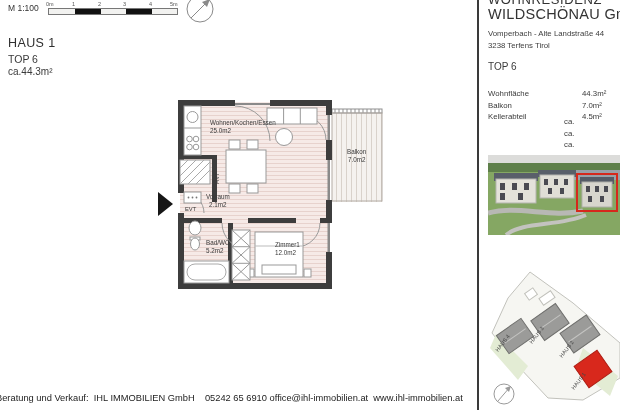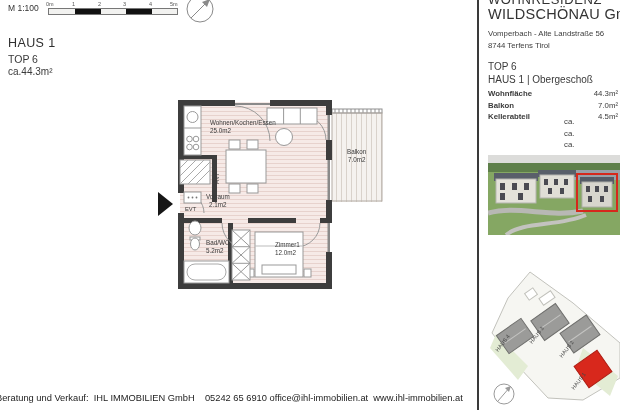--- a/index.html
+++ b/index.html
@@ -25,23 +25,23 @@
   .plan svg{position:absolute;left:0;top:0;}
   
   .divider{left:477px;top:0;width:2px;height:410px;background:#3a3a3a;}
   .co1{left:488px;top:-8px;font-size:13px;letter-spacing:.6px;color:#333;white-space:nowrap;}
   .co2{left:488px;top:6px;font-size:14.5px;letter-spacing:.3px;color:#333;white-space:nowrap;}
   .addr{left:488px;font-size:7.8px;color:#3d3d3d;white-space:nowrap;}
   .unit{left:488px;top:61px;font-size:10px;}
   .unitfloor{left:488px;top:74px;font-size:10px;}
   .rows{left:488px;top:89px;width:130px;font-size:7.8px;}
   .row{display:flex;height:11.5px;align-items:flex-start;}
-  .row .lbl{flex:1;font-weight:bold;}
+  .row .lbl{flex:1;}
   .row .ca{width:18px;margin-top:28px;}
-  .row .val{width:36px;text-align:right;}
+  .row .val{width:36px;text-align:left;}
   .render{left:488px;top:155px;width:132px;height:80px;}
   .siteplan{left:488px;top:248px;width:132px;height:162px;}
   .compass-top{left:183px;top:-10px;width:34px;height:36px;}
   
   .footer{left:-4px;top:393px;font-size:9.3px;color:#222;white-space:pre;}
   svg text{font-family:"Liberation Sans",sans-serif;}
 </style>
 </head>
 <body>
 
@@ -188,24 +188,23 @@
         <text x="197" y="74">Balkon</text>
         <text x="198" y="82">7.0m2</text>
       </g>
     </svg>
   </div>
 
   <div class="abs divider"></div>
 
   <div class="abs co1">WOHNRESIDENZ</div>
   <div class="abs co2">WILDSCHÖNAU GmbH</div>
-  <div class="abs addr" style="top:29px">Vomperbach - Alte Landstraße 56</div>
-  <div class="abs addr" style="top:41px">8744 Terfens Tirol</div>
+  <div class="abs addr" style="top:29px">Vomperbach - Alte Landstraße 44</div>
+  <div class="abs addr" style="top:41px">3238 Terfens Tirol</div>
   <div class="abs unit">TOP 6</div>
-  <div class="abs unitfloor">HAUS 1 | Obergeschoß</div>
   <div class="abs rows">
     <div class="row">
       <span class="lbl">Wohnfläche</span>
       <span class="ca">ca.</span>
       <span class="val">44.3m²</span>
     </div>
     <div class="row">
       <span class="lbl">Balkon</span>
       <span class="ca">ca.</span>
       <span class="val">7.0m²</span>

